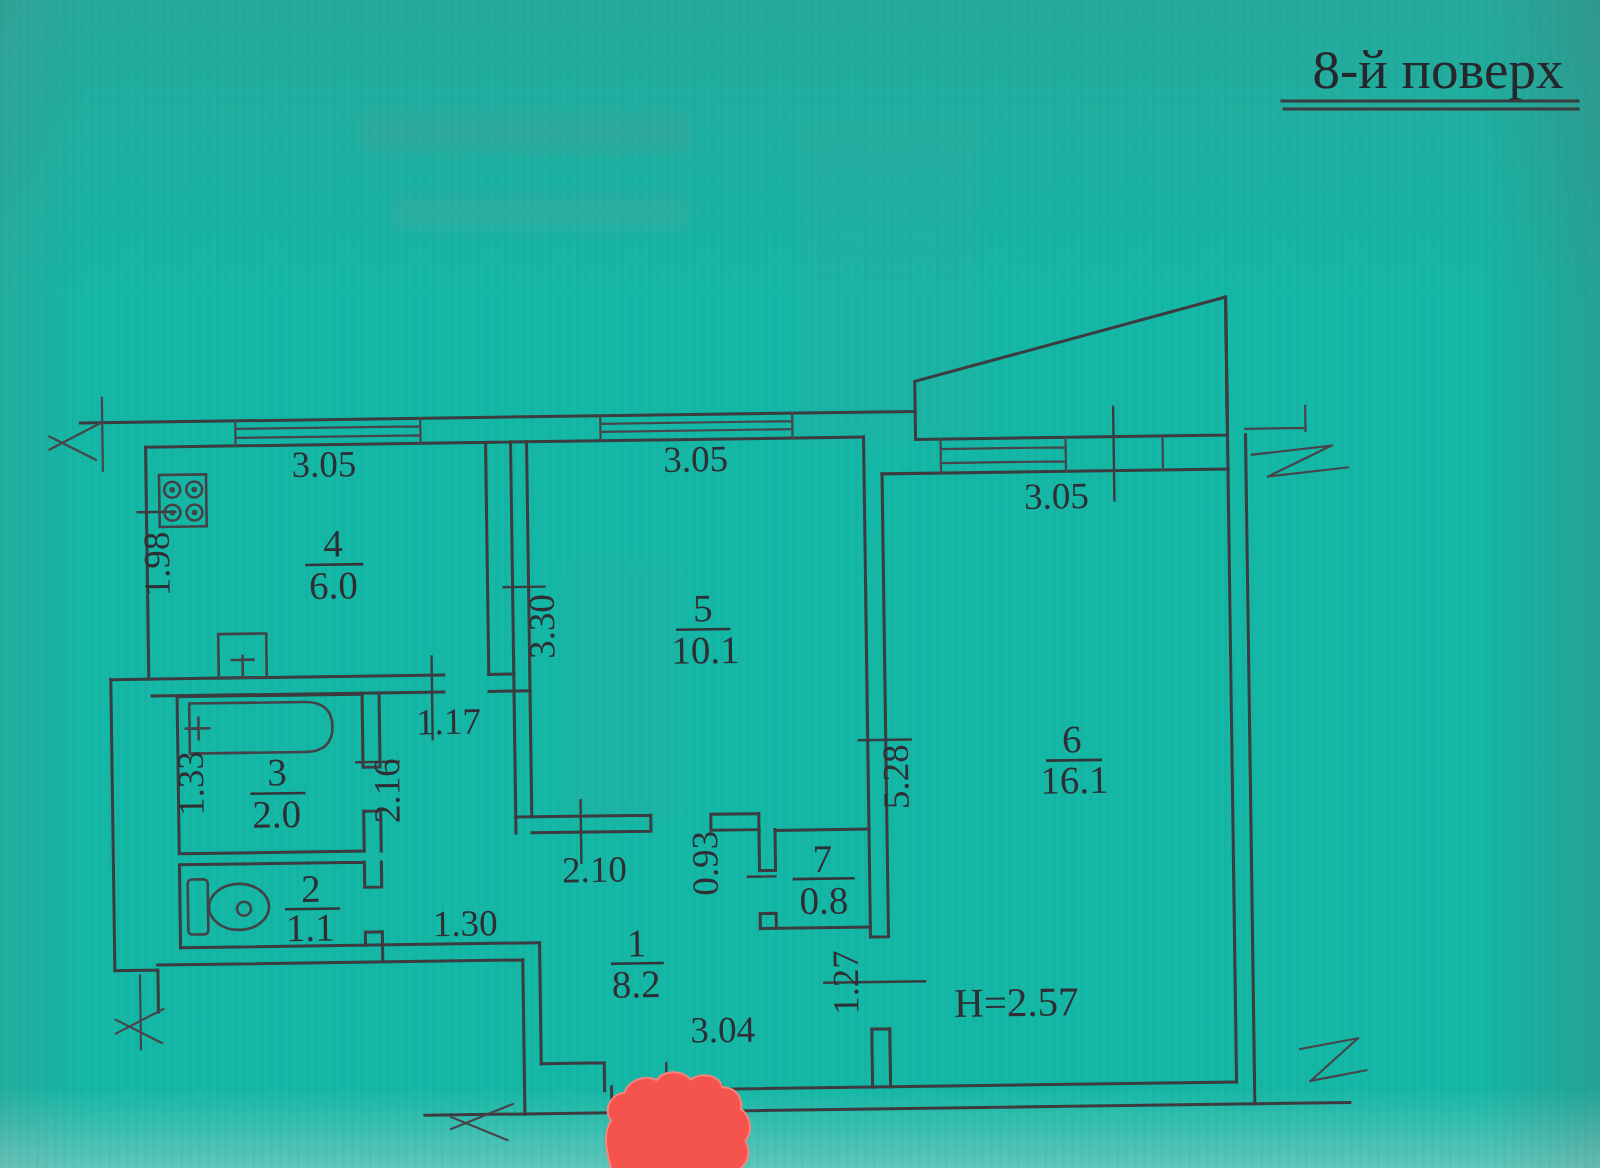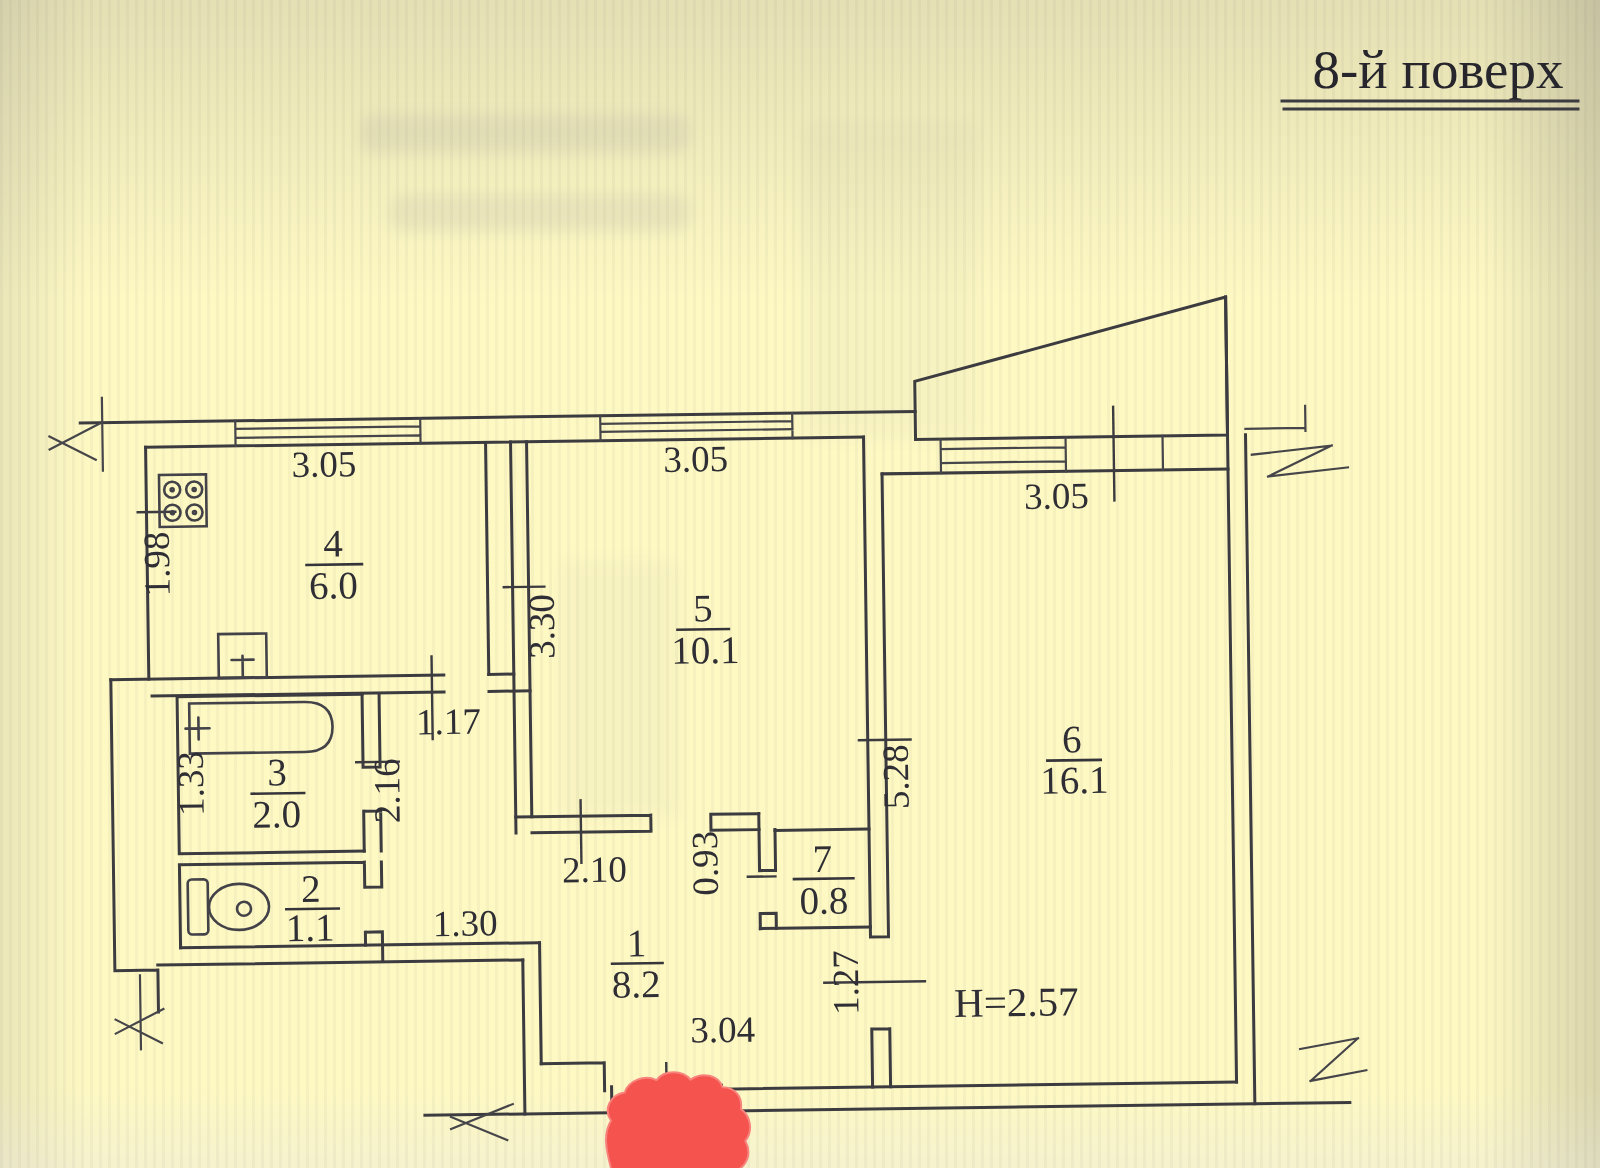--- a/index.html
+++ b/index.html
@@ -1,18 +1,18 @@
 <!DOCTYPE html>
 <html><head>
 <meta charset="utf-8">
 <style>
   html,body{margin:0;padding:0;background:#6f6e6d;}
   .page{
     position:relative;width:1600px;height:1168px;overflow:hidden;
-    background:#fef9c3;
+    background:#14b8a6;
     font-family:"Liberation Serif", "DejaVu Serif", serif;
   }
   
   .shade{position:absolute;pointer-events:none;}
   .shade-top{left:0;top:0;width:1600px;height:300px;
     background:linear-gradient(180deg,rgba(110,108,112,.18),rgba(110,108,112,0));}
   .shade-right{right:0;top:0;width:120px;height:1168px;
     background:linear-gradient(270deg,rgba(90,88,92,.22),rgba(90,88,92,0));}
   .shade-left{left:0;top:0;width:90px;height:1168px;
     background:linear-gradient(90deg,rgba(120,118,122,.14),rgba(120,118,122,0));}

